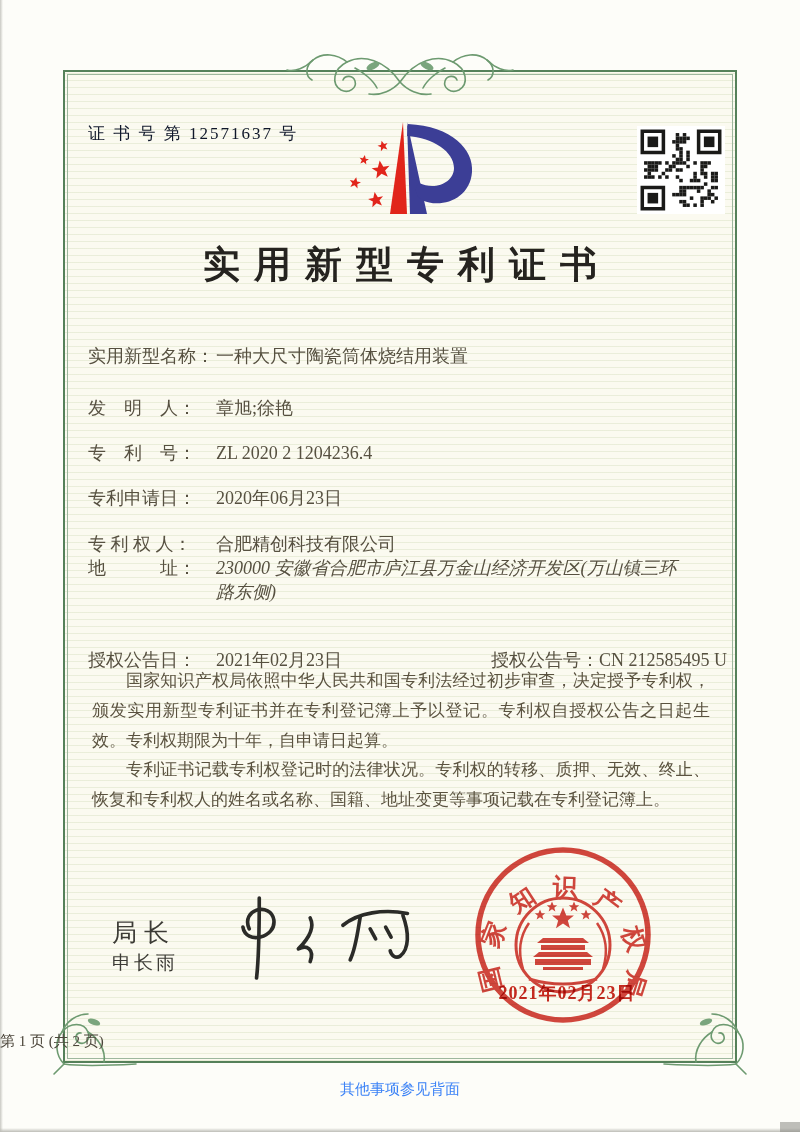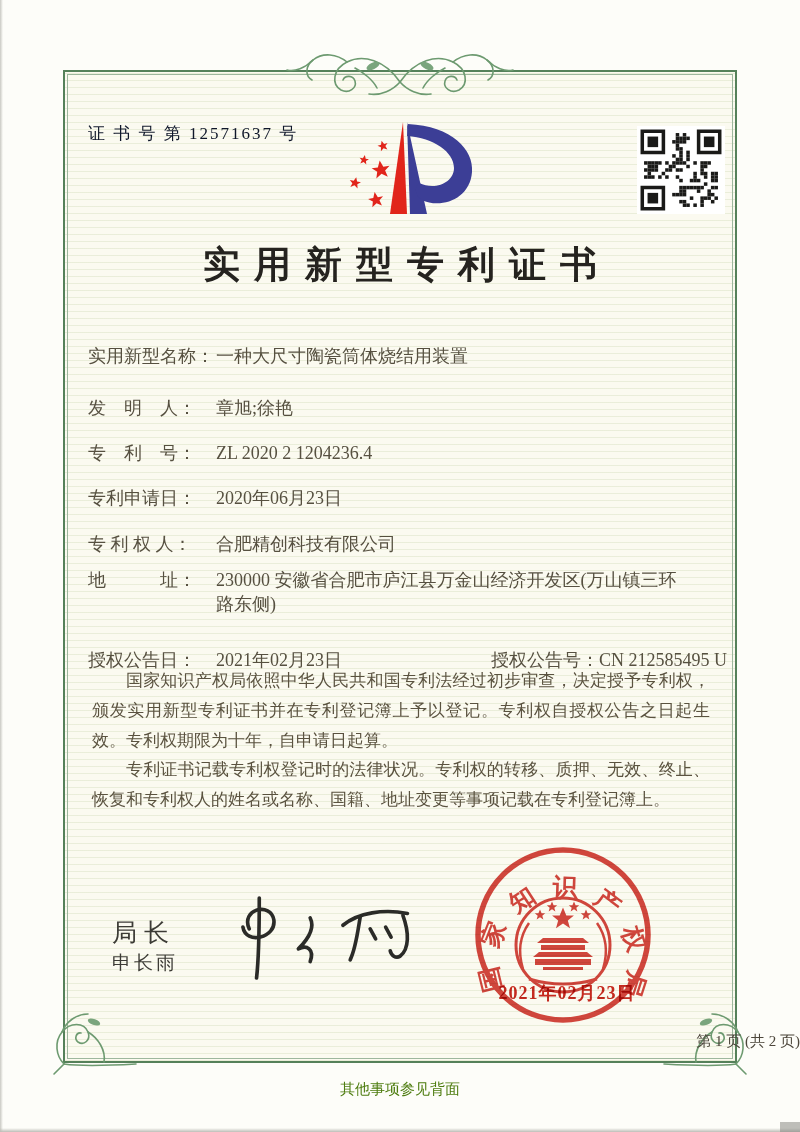--- a/index.html
+++ b/index.html
@@ -27,38 +27,38 @@
     left:88px;top:122px;font-size:17px;letter-spacing:2px;color:#0f172a;
   }
   .title{
     left:0;right:0;top:240px;text-align:center;
     font-size:37px;font-weight:700;color:#25231f;
     letter-spacing:14px;text-indent:14px;
   }
   .field-row{left:88px;display:flex;font-size:18px;color:#565040;line-height:1.35;}
   .field-label{flex:0 0 128px;white-space:nowrap;}
   .field-value{white-space:pre-wrap;}
-  .field-value.wrap{width:470px;}
+  .field-value.wrap{width:470px;font-style:italic;}
   .pair2{position:absolute;left:403px;top:0;display:flex;white-space:nowrap;}
   .paras{
     left:92px;top:666px;width:618px;font-size:17px;line-height:1.75;
     color:#5a523f;text-align:justify;
   }
   .paras p{margin:0;text-indent:2em;}
   .director-title{left:112px;top:916px;font-size:25px;color:#3c3b35;letter-spacing:7px;}
   .director-name{left:112px;top:950px;font-size:19px;color:#3c3b35;letter-spacing:3px;}
   .sig-svg{left:222px;top:888px;}
   .seal-wrap{left:468px;top:840px;width:190px;height:190px;mix-blend-mode:multiply;}
   .seal-date{
     left:482px;top:981px;width:170px;text-align:center;
     font-size:18px;color:#c82a20;font-weight:700;letter-spacing:1px;
     mix-blend-mode:multiply;
   }
-  .page-num{left:0;right:0;top:1032px;text-align:right;font-size:15px;color:#4c463b;}
-  .back-note{left:0;right:0;top:1080px;text-align:center;font-size:15px;color:#4d7c0f;}
+  .page-num{left:0;right:0;top:1032px;text-align:left;font-size:15px;color:#4c463b;}
+  .back-note{left:0;right:0;top:1080px;text-align:center;font-size:15px;color:#3b82f6;}
   .logo{left:330px;top:110px;}
   .qr{left:637px;top:126px;}
   .flourish-top{left:285px;top:42px;}
   .corner-bl{left:48px;top:1008px;}
   .corner-br{left:662px;top:1008px;}
   .edge-left{left:0;top:0;width:3px;height:1132px;
     background:linear-gradient(90deg,#c9c9c3,rgba(255,255,255,0));}
   .edge-bottom{left:0;top:1128px;width:800px;height:4px;
     background:linear-gradient(0deg,#bdbdb7,rgba(255,255,255,0));}
   .edge-corner{left:780px;top:1122px;width:20px;height:10px;background:#8a8a85;opacity:.55;}
@@ -285,21 +285,21 @@
     <span class="field-value">ZL 2020 2 1204236.4</span>
   </div>
   <div class="abs field-row" style="top:486px">
     <span class="field-label">专利申请日：</span>
     <span class="field-value">2020年06月23日</span>
   </div>
   <div class="abs field-row" style="top:532px">
     <span class="field-label">专 利 权 人：</span>
     <span class="field-value">合肥精创科技有限公司</span>
   </div>
-  <div class="abs field-row" style="top:568px">
+  <div class="abs field-row" style="top:556px">
     <span class="field-label">地　　　址：</span>
     <span class="field-value wrap">230000 安徽省合肥市庐江县万金山经济开发区(万山镇三环路东侧)</span>
   </div>
   <div class="abs field-row" style="top:648px;width:624px">
     <span class="field-label">授权公告日：</span>
     <span class="field-value">2021年02月23日</span>
     <span class="pair2">
       <span>授权公告号：</span>
       <span>CN 212585495 U</span>
     </span>

